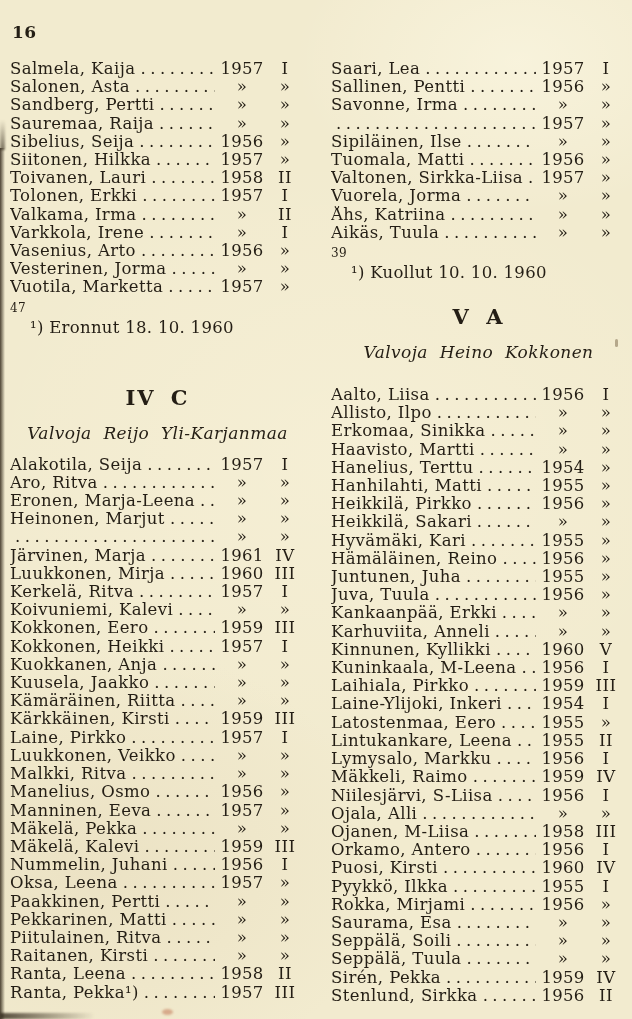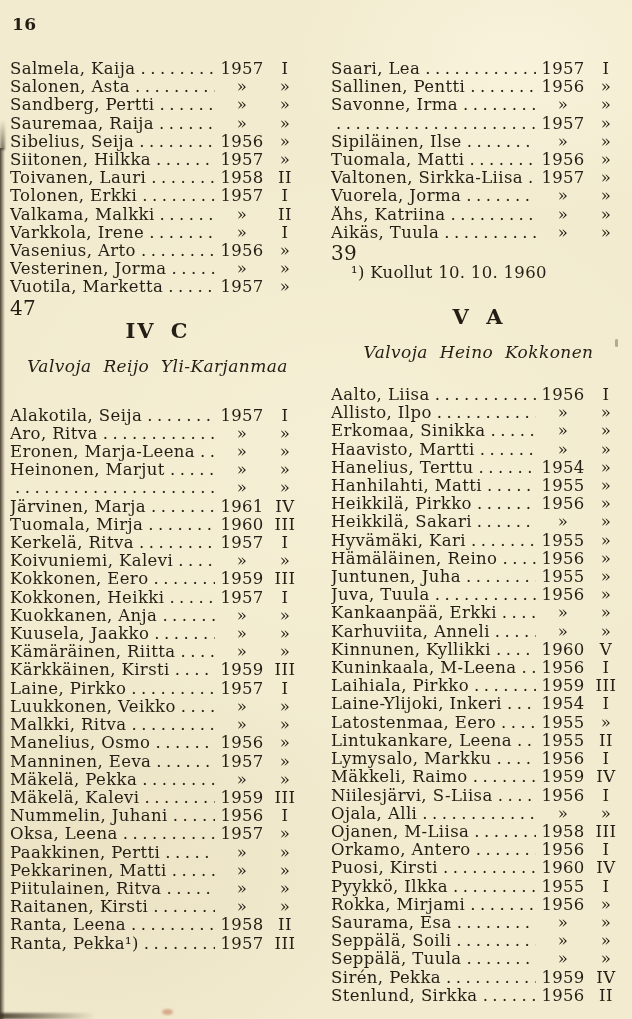--- a/index.html
+++ b/index.html
@@ -9,21 +9,21 @@
     overflow: hidden;
     font-family: "DejaVu Serif", serif;
     color: #241e15;
     background:
       radial-gradient(ellipse 320px 220px at 82% 6%, rgba(255,252,235,.45), transparent 70%),
       radial-gradient(ellipse 420px 320px at 15% 85%, rgba(205,185,145,.18), transparent 70%),
       radial-gradient(ellipse 500px 400px at 55% 45%, rgba(255,250,230,.25), transparent 75%),
       #f2ebcf;
   }
   .pageno {
-    position: absolute; top: 14px; left: 12px;
+    position: absolute; top: 22px; left: 12px;
     font-size: 17px; font-weight: bold; letter-spacing: .5px;
   }
   .columns {
     position: absolute; top: 60px; left: 10px; right: 6px;
     display: flex; gap: 26px;
   }
   .col { flex: 1 1 0; min-width: 0; }
 
   .row {
     display: flex; align-items: baseline;
@@ -33,37 +33,37 @@
   .name { flex: 0 0 auto; letter-spacing: .4px; }
   .leader {
     flex: 1 1 auto; min-width: 0;
     overflow: hidden; white-space: nowrap;
     letter-spacing: 4.5px;
     margin: 0 4px 0 5px;
   }
   .year { flex: 0 0 46px; text-align: center; letter-spacing: .3px; }
   .grade { flex: 0 0 40px; text-align: center; letter-spacing: .5px; }
 
-  .count { font-size: 20px; line-height: 19px; margin-top: 2px; letter-spacing: .4px; }
+  .count { font-size: 12px; line-height: 19px; margin-top: 2px; letter-spacing: .4px; }
   .footnote { font-size: 16.5px; line-height: 19px; margin-top: 0; padding-left: 20px; letter-spacing: .3px; }
 
   .heading {
     text-align: center; font-weight: bold;
     font-size: 21px; line-height: 26px;
     letter-spacing: 2px; word-spacing: 6px;
   }
   .subheading {
     text-align: center; font-style: italic;
     font-size: 17px; line-height: 20px;
     margin-top: 12px;
     word-spacing: 6px; letter-spacing: .4px;
   }
   .col[data-col="0"] .footnote + .heading { margin-top: 48px; }
   .col[data-col="1"] .footnote + .heading { margin-top: 22px; }
-  .col[data-col="0"] .subheading + .list { margin-top: 31px; }
+  .col[data-col="0"] .subheading + .list { margin-top: 13px; }
   .col[data-col="1"] .subheading + .list { margin-top: 24px; }
 
   
   .edge-left {
     position: absolute; left: 0; top: 148px; bottom: 0; width: 5px;
     background: linear-gradient(to right, rgba(48,38,24,.85), rgba(48,38,24,0));
     filter: blur(.6px);
   }
   .edge-left-fade {
     position: absolute; left: 0; top: 120px; width: 5px; height: 30px;
@@ -134,21 +134,21 @@
           <span class="year">1958</span>
           <span class="grade">II</span>
         </div>
         <div class="row">
           <span class="name">Tolonen, Erkki</span>
           <span class="leader">........................................</span>
           <span class="year">1957</span>
           <span class="grade">I</span>
         </div>
         <div class="row">
-          <span class="name">Valkama, Malkki</span>
+          <span class="name">Valkama, Irma</span>
           <span class="leader">........................................</span>
           <span class="year">»</span>
           <span class="grade">II</span>
         </div>
         <div class="row">
           <span class="name">Varkkola, Irene</span>
           <span class="leader">........................................</span>
           <span class="year">»</span>
           <span class="grade">I</span>
         </div>
@@ -165,20 +165,21 @@
           <span class="grade">»</span>
         </div>
         <div class="row">
           <span class="name">Vuotila, Marketta</span>
           <span class="leader">........................................</span>
           <span class="year">1957</span>
           <span class="grade">»</span>
         </div>
       </div>
       <div class="count">47</div>
+      <div class="footnote">¹) Eronnut 18. 10. 1960</div>
       <div class="heading">IV C</div>
       <div class="subheading">Valvoja Reijo Yli-Karjanmaa</div>
       <div class="list">
         <div class="row">
           <span class="name">Alakotila, Seija</span>
           <span class="leader">........................................</span>
           <span class="year">1957</span>
           <span class="grade">I</span>
         </div>
         <div class="row">
@@ -204,21 +205,21 @@
           <span class="year">»</span>
           <span class="grade">»</span>
         </div>
         <div class="row">
           <span class="name">Järvinen, Marja</span>
           <span class="leader">........................................</span>
           <span class="year">1961</span>
           <span class="grade">IV</span>
         </div>
         <div class="row">
-          <span class="name">Tuomala, Mirja</span>
+          <span class="name">Luukkonen, Mirja</span>
           <span class="leader">........................................</span>
           <span class="year">1960</span>
           <span class="grade">III</span>
         </div>
         <div class="row">
           <span class="name">Kerkelä, Ritva</span>
           <span class="leader">........................................</span>
           <span class="year">1957</span>
           <span class="grade">I</span>
         </div>

